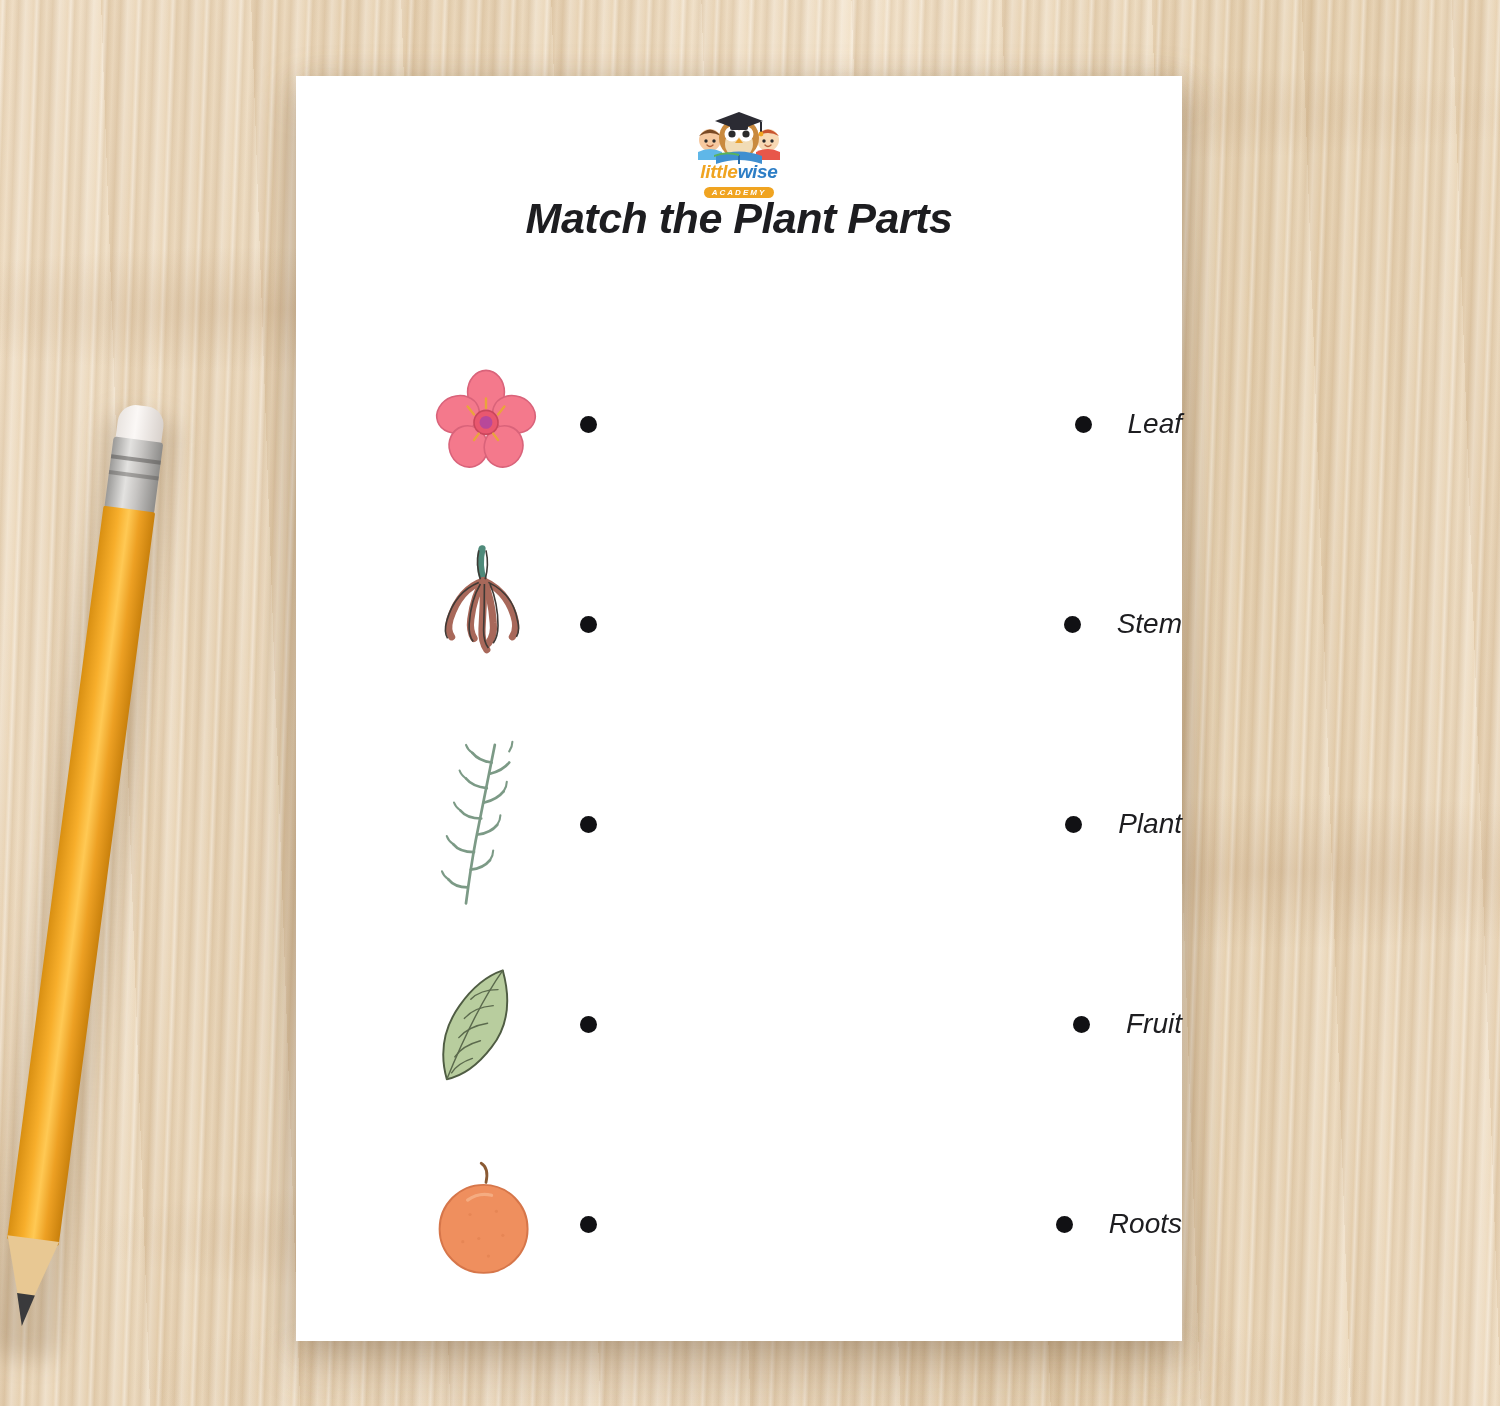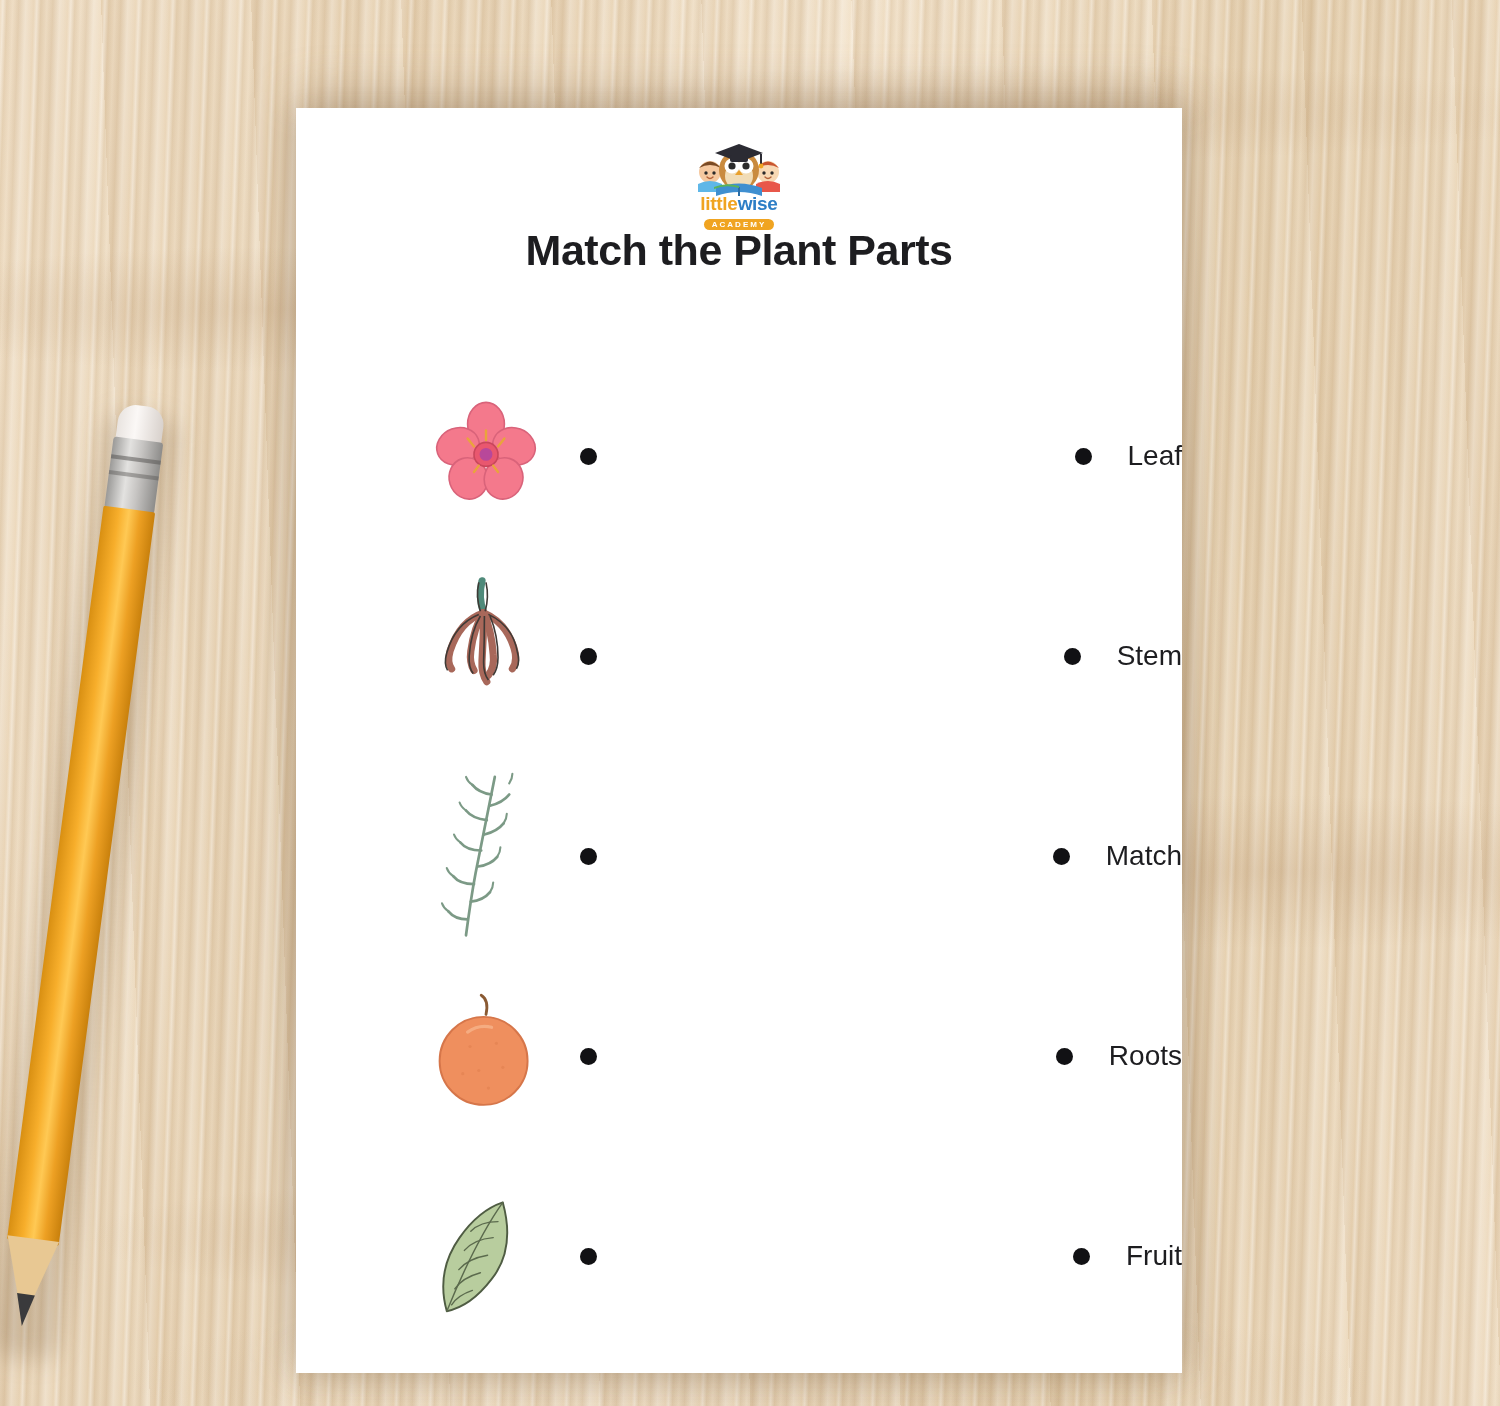--- a/index.html
+++ b/index.html
@@ -126,25 +126,26 @@
     top: 92px;
     width: 890px;
     height: 1270px;
     background: rgba(120,90,60,0.30);
     filter: blur(22px);
     border-radius: 6px;
   }
   .sheet {
     position: absolute;
     left: 296px;
-    top: 108px;
+    top: 76px;
     width: 886px;
     height: 1265px;
     background: #ffffff;
     box-shadow: 0 6px 26px rgba(100,75,50,0.18);
+    font-style: italic;
   }
 
   
   .logo {
     position: absolute;
     left: 50%;
     top: 30px;
     transform: translateX(-50%);
     width: 150px;
     text-align: center;
@@ -397,21 +398,45 @@
           </g>
         </svg>
       </div>
       <div class="dot-left">
           <span class="dot"></span>
         </div>
       <div style="flex:1"></div>
       <div class="dot-right">
           <span class="dot"></span>
         </div>
-      <div class="word">Match</div>
+      <div class="word">Plant</div>
+    </div>
+
+    <div class="row">
+      <div class="pic">
+        <svg width="150" height="170" viewBox="0 0 150 170" xmlns="http://www.w3.org/2000/svg">
+          <path d="M96 18 q16 58 -14 96 q-26 34 -56 40 q-14 -50 16 -92 q24 -34 54 -44z" fill="#b8cd9e" stroke="#4f5c43" stroke-width="2.4" stroke-linejoin="round"></path>
+          <g stroke="#5b6a4d" stroke-width="1.8" fill="none" stroke-linecap="round">
+            <path d="M96 18 q-34 48 -70 136"></path>
+            <path d="M90 42 q-22 0 -34 12"></path>
+            <path d="M84 62 q-24 2 -36 16"></path>
+            <path d="M77 84 q-24 4 -36 18"></path>
+            <path d="M68 106 q-22 6 -32 20"></path>
+            <path d="M58 128 q-18 6 -26 18"></path>
+          </g>
+        </svg>
+      </div>
+      <div class="dot-left">
+          <span class="dot"></span>
+        </div>
+      <div style="flex:1"></div>
+      <div class="dot-right">
+          <span class="dot"></span>
+        </div>
+      <div class="word">Fruit</div>
     </div>
 
     <div class="row">
       <div class="pic">
         <svg width="150" height="165" viewBox="0 0 150 165" xmlns="http://www.w3.org/2000/svg">
           <path d="M75 30 q4 -18 -6 -24" stroke="#8a5a33" stroke-width="3.5" fill="none" stroke-linecap="round"></path>
           <circle cx="72" cy="88" r="55" fill="#ef8f5e" stroke="#d6764a" stroke-width="2.4"></circle>
           <g fill="#e07f4e" opacity="0.55">
             <circle cx="55" cy="70" r="2"></circle>
             <circle cx="88" cy="66" r="2"></circle>
@@ -426,38 +451,14 @@
       <div class="dot-left">
           <span class="dot"></span>
         </div>
       <div style="flex:1"></div>
       <div class="dot-right">
           <span class="dot"></span>
         </div>
       <div class="word">Roots</div>
     </div>
 
-    <div class="row">
-      <div class="pic">
-        <svg width="150" height="170" viewBox="0 0 150 170" xmlns="http://www.w3.org/2000/svg">
-          <path d="M96 18 q16 58 -14 96 q-26 34 -56 40 q-14 -50 16 -92 q24 -34 54 -44z" fill="#b8cd9e" stroke="#4f5c43" stroke-width="2.4" stroke-linejoin="round"></path>
-          <g stroke="#5b6a4d" stroke-width="1.8" fill="none" stroke-linecap="round">
-            <path d="M96 18 q-34 48 -70 136"></path>
-            <path d="M90 42 q-22 0 -34 12"></path>
-            <path d="M84 62 q-24 2 -36 16"></path>
-            <path d="M77 84 q-24 4 -36 18"></path>
-            <path d="M68 106 q-22 6 -32 20"></path>
-            <path d="M58 128 q-18 6 -26 18"></path>
-          </g>
-        </svg>
-      </div>
-      <div class="dot-left">
-          <span class="dot"></span>
-        </div>
-      <div style="flex:1"></div>
-      <div class="dot-right">
-          <span class="dot"></span>
-        </div>
-      <div class="word">Fruit</div>
-    </div>
-
   </div>
 </div>
 
 </body></html>

